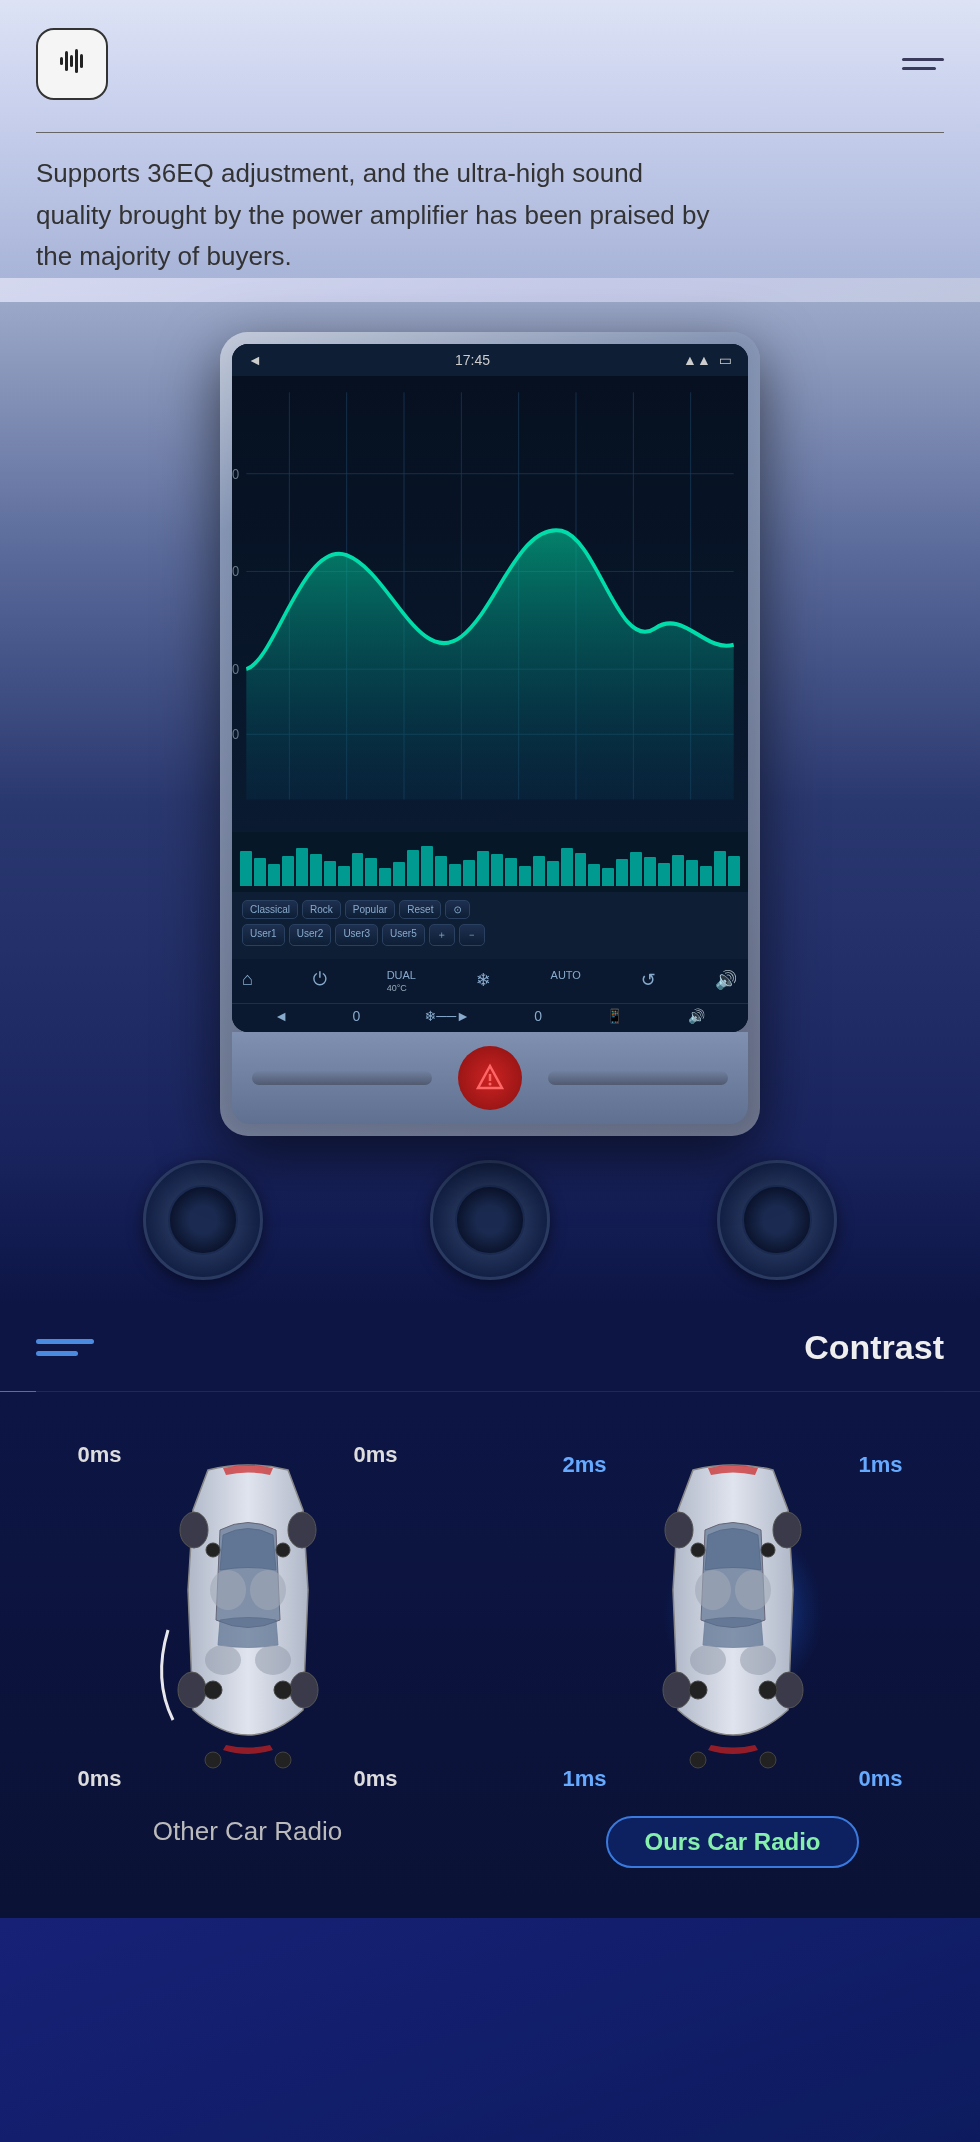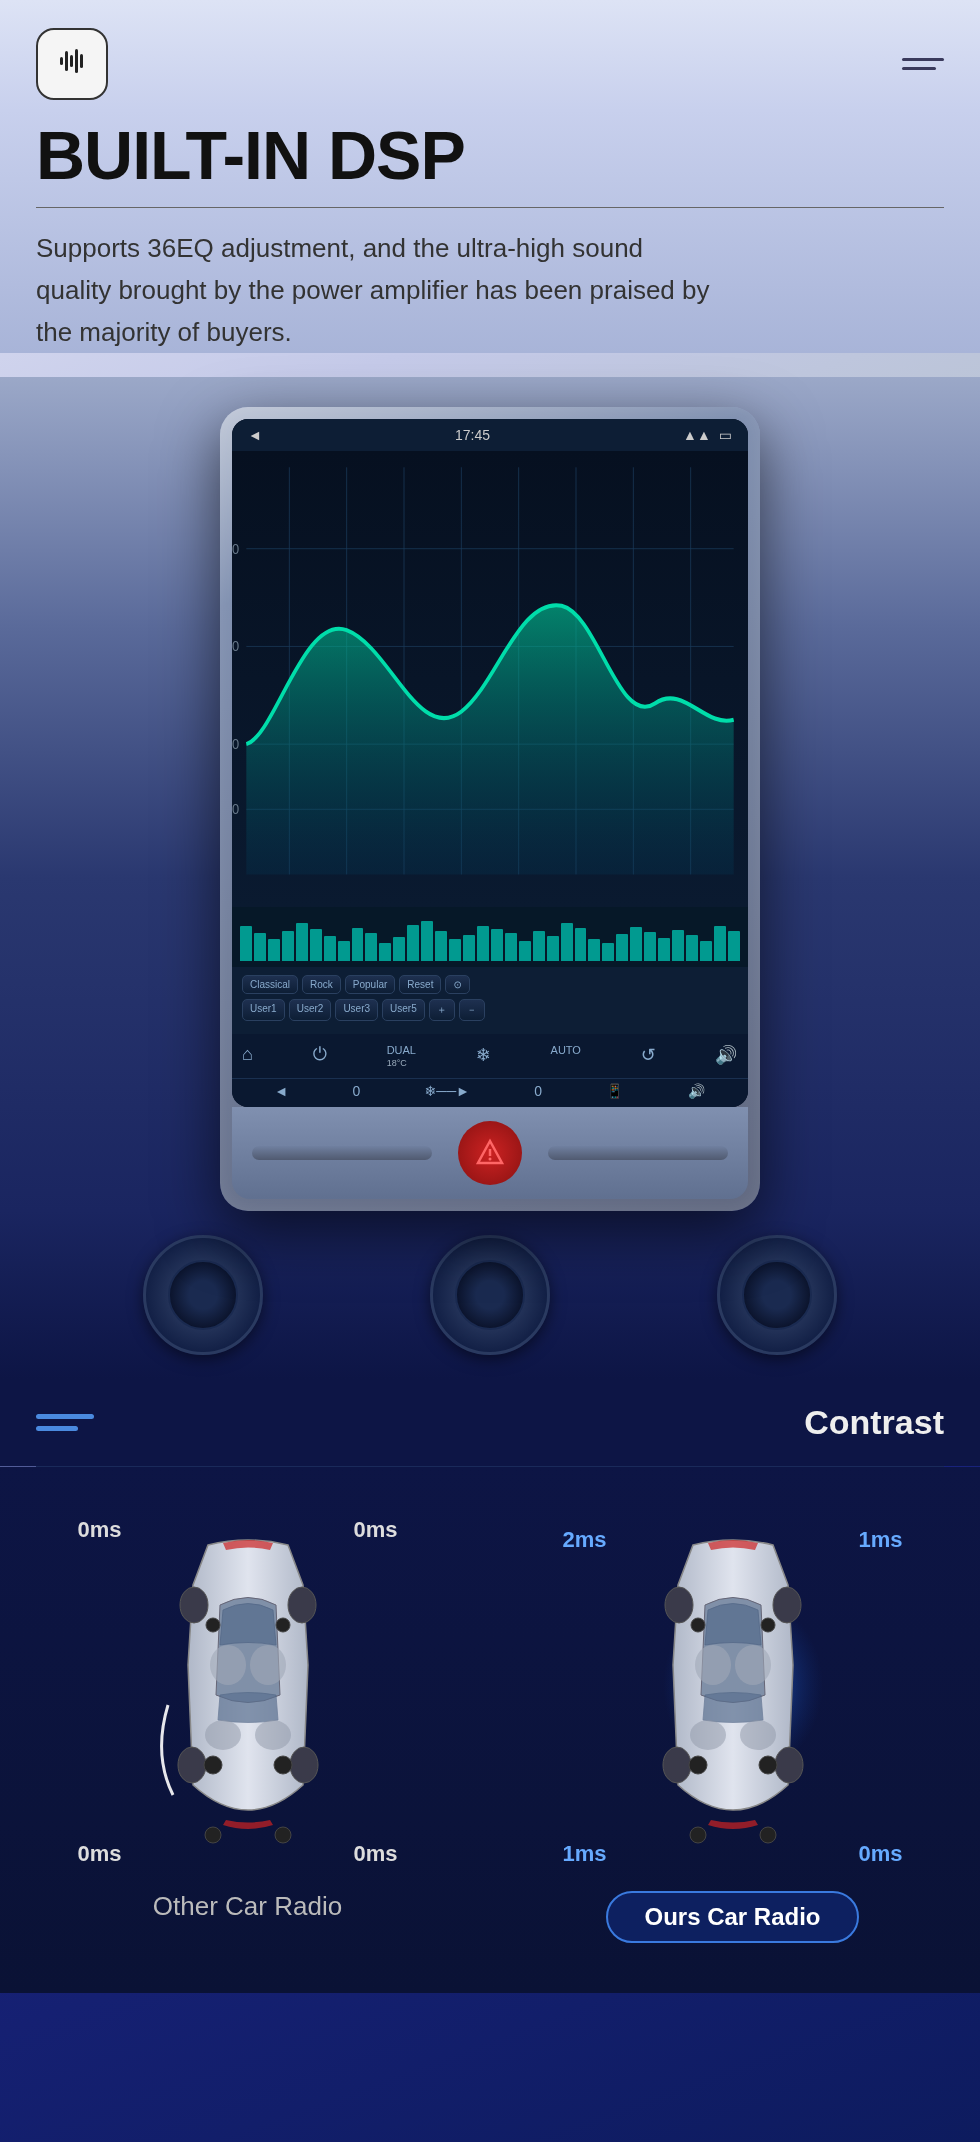--- a/index.html
+++ b/index.html
@@ -317,21 +317,21 @@
     }
 
     .car-label-btn {
       margin-top: 14px;
       background: #0d2060;
       border: 2.5px solid #3a7adf;
       border-radius: 30px;
       padding: 10px 36px;
       font-size: 24px;
       font-weight: 700;
-      color: #ffffff;
+      color: #86efac;
       text-align: center;
       cursor: pointer;
     }
   </style>
 </head>
 <body>
 
 <div class="header">
   <div class="logo-box">
     <span class="logo-icon">
@@ -344,21 +344,20 @@
       </svg>
     </span>
   </div>
   <div class="hamburger">
     <span></span>
     <span></span>
   </div>
 </div>
 
 <div class="hero">
-  <h1 class="title">BUILT-IN DSP</h1>
   <hr class="divider">
   <p class="subtitle">Supports 36EQ adjustment, and the ultra-high sound quality brought by the power amplifier has been praised by the majority of buyers.</p>
 </div>
 
 <div class="device-section">
   <div class="device-frame">
     <div class="screen">
 
       <div class="screen-topbar">
         <span>◄</span>
@@ -457,21 +456,21 @@
           <div class="eq-btn">User3</div>
           <div class="eq-btn">User5</div>
           <div class="eq-btn">＋</div>
           <div class="eq-btn">－</div>
         </div>
       </div>
 
       <div class="bottom-controls">
         <span>⌂</span>
         <span>⏻</span>
-        <span style="font-size:11px;">DUAL<br><span style="font-size:9px;color:#99aabb;">18°C</span></span>
+        <span style="font-size:11px;">DUAL<br><span style="font-size:9px;color:#99aabb;">40°C</span></span>
         <span>❄</span>
         <span style="font-size:11px;">AUTO</span>
         <span>↺</span>
         <span>🔊</span>
       </div>
       <div class="bottom-row2">
         <span>◄</span>
         <span>0</span>
         <span>❄──►</span>
         <span>0</span>

